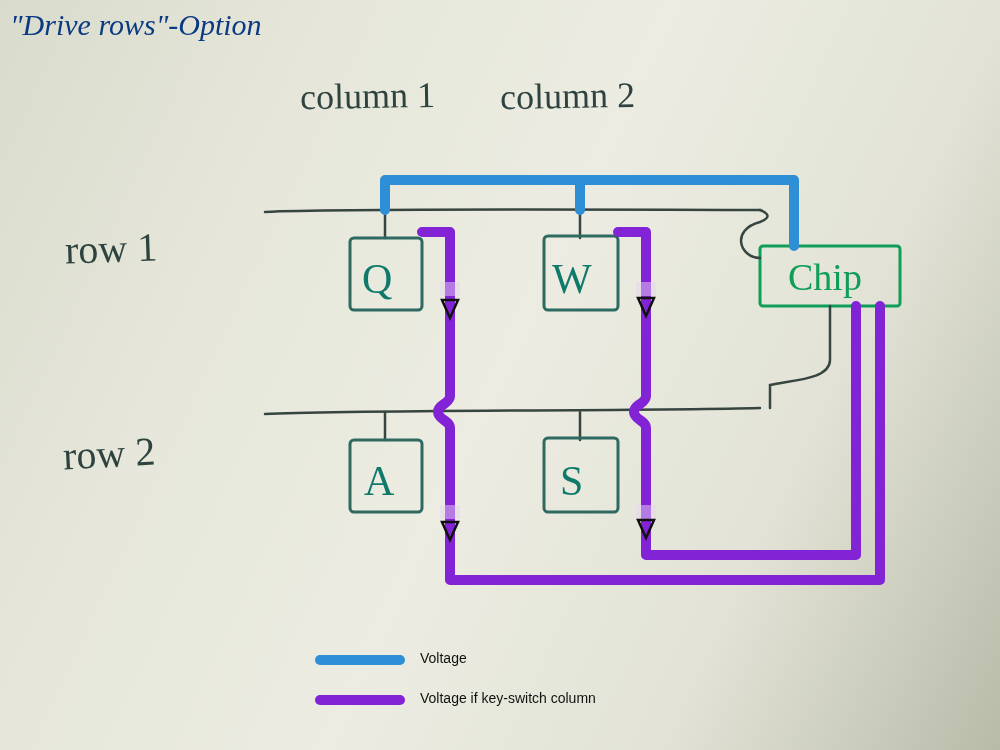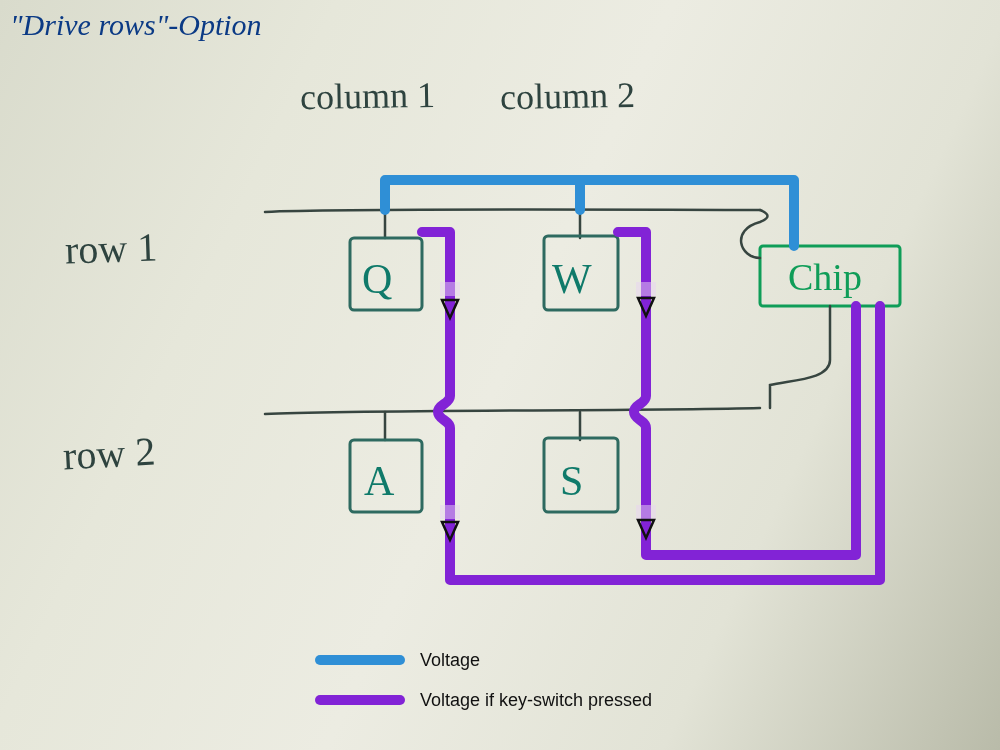--- a/index.html
+++ b/index.html
@@ -30,21 +30,21 @@
   .handwriting {
     position: absolute;
     font-family: "Comic Sans MS", "Segoe Script", cursive;
     color: #2e433f;
     white-space: nowrap;
   }
   .legend-text {
     position: absolute;
     font-family: Arial, Helvetica, sans-serif;
     color: #111;
-    font-size: 18px;
+    font-size: 14px;
   }
   svg.overlay {
     position: absolute;
     left: 0; top: 0;
     width: 1000px; height: 750px;
   }
   .key-rect {
     fill: none;
     stroke: #2e6a60;
     stroke-width: 3;
@@ -103,21 +103,21 @@
 <div class="stage">
 
 <div class="title" style="left:10px; top:8px;">"Drive rows"-Option</div>
 
 <div class="handwriting" style="left:300px; top:75px; font-size:36px; transform:rotate(-1deg);">column 1</div>
 <div class="handwriting" style="left:500px; top:75px; font-size:36px; transform:rotate(-1deg);">column 2</div>
 <div class="handwriting" style="left:65px; top:225px; font-size:40px; transform:rotate(-2deg);">row 1</div>
 <div class="handwriting" style="left:63px; top:430px; font-size:40px; transform:rotate(-3deg);">row 2</div>
 
 <div class="legend-text" style="left:420px; top:650px;">Voltage</div>
-<div class="legend-text" style="left:420px; top:690px;">Voltage if key-switch pressed</div>
+<div class="legend-text" style="left:420px; top:690px;">Voltage if key-switch column</div>
 
 <svg class="overlay" viewBox="0 0 1000 750">
 
   <path class="wire" d="M 265 212 C 350 208, 650 210, 760 210"></path>
   <path class="wire" d="M 265 414 C 350 410, 650 411, 760 408"></path>
 
   <path class="wire" d="M 385 210 L 385 238"></path>
   <path class="wire" d="M 580 210 L 580 238"></path>
   <path class="wire" d="M 385 412 L 385 440"></path>
   <path class="wire" d="M 580 412 L 580 440"></path>

